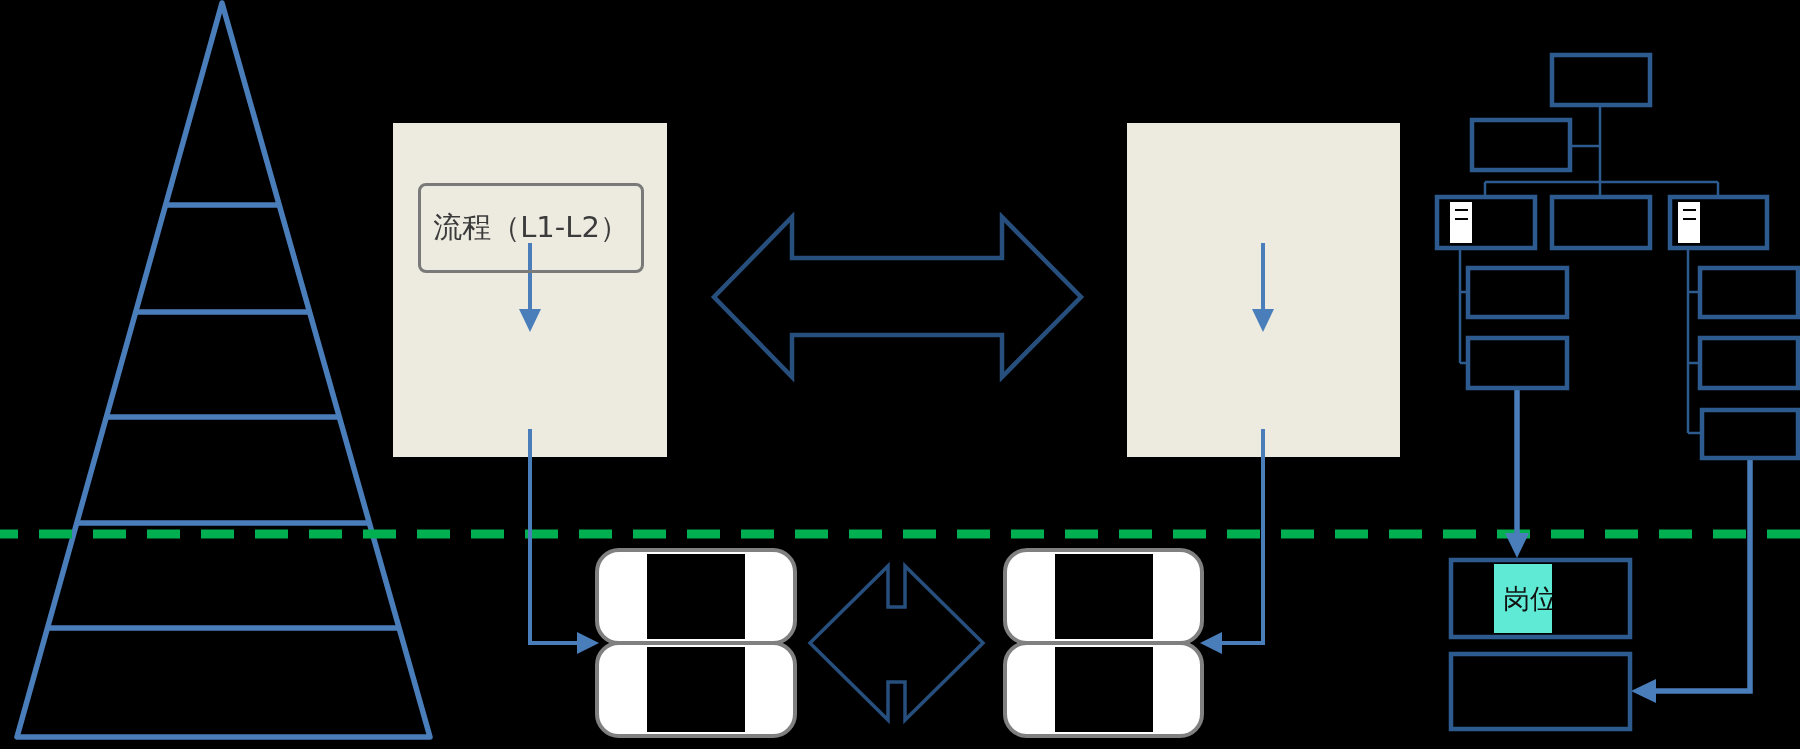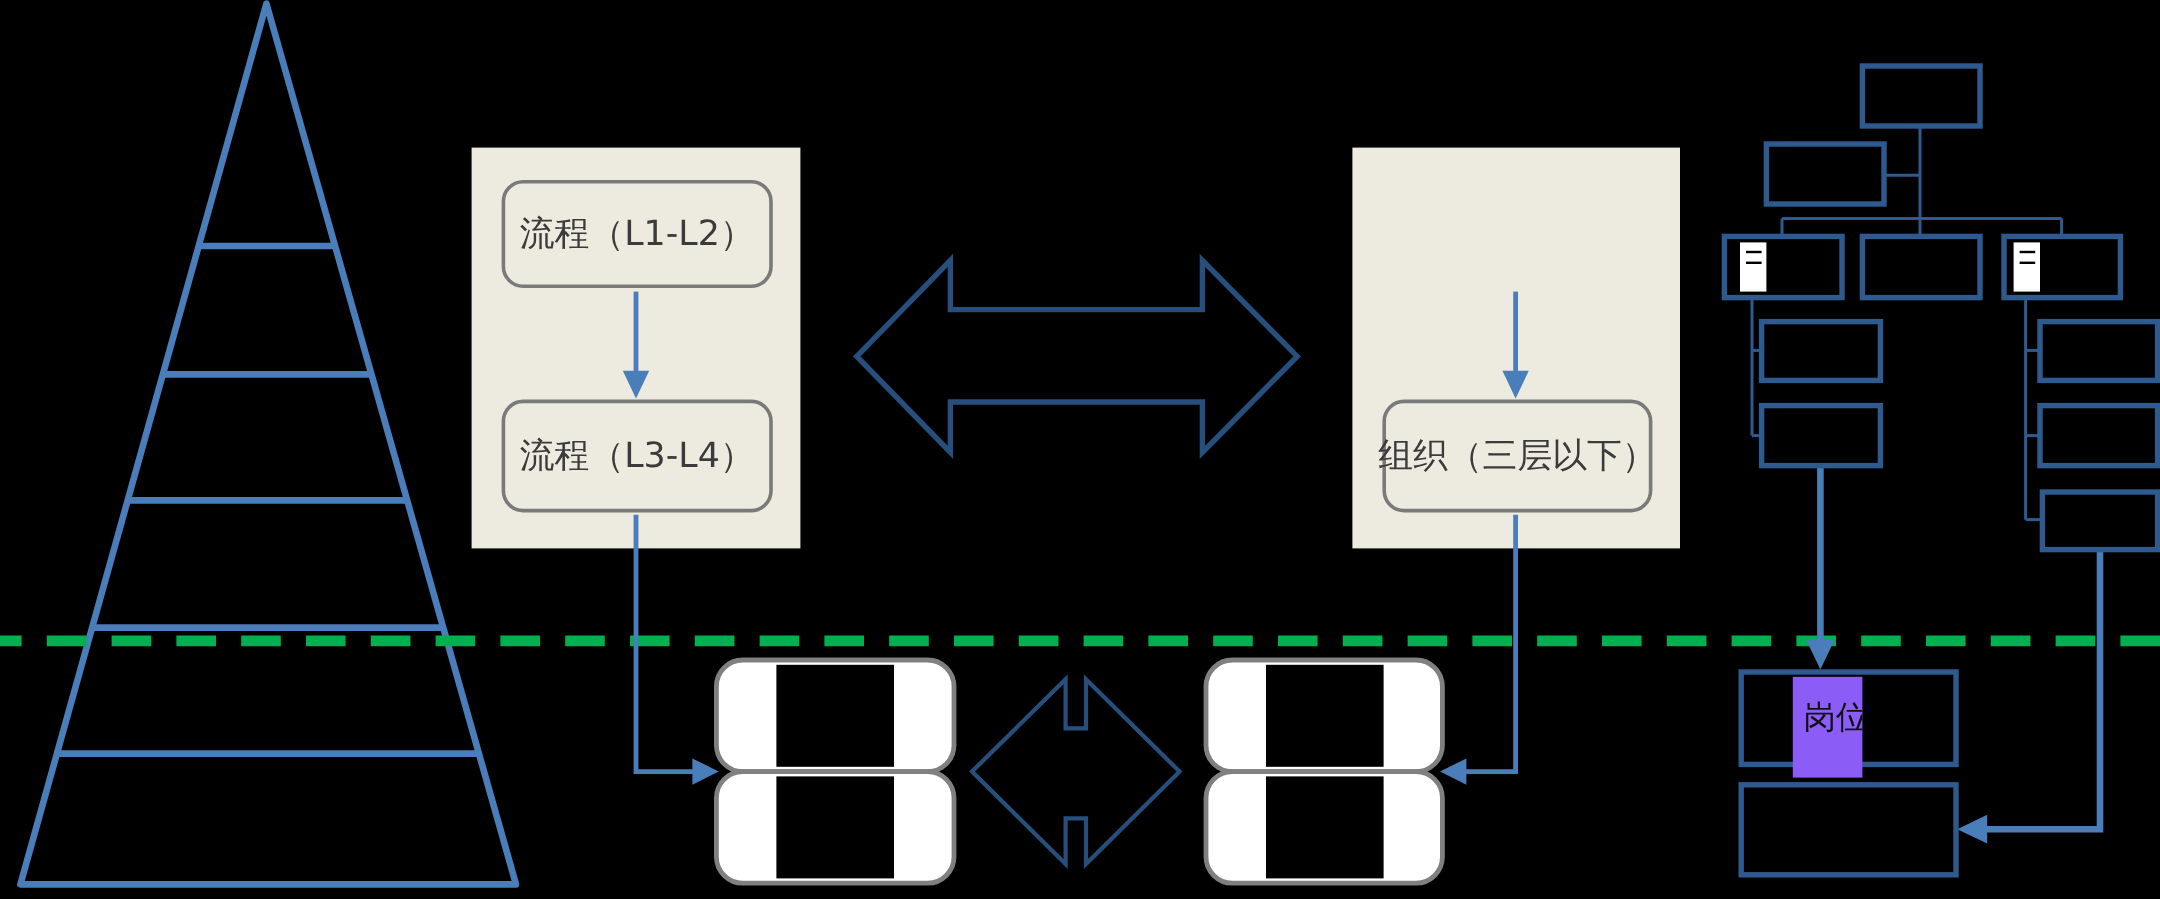--- a/index.html
+++ b/index.html
@@ -5,31 +5,31 @@
   html,body { margin:0; padding:0; background:#000; }
   .stage {
     position:relative; width:1800px; height:749px; background:#000000;
     overflow:hidden; font-family:"DejaVu Sans", sans-serif;
   }
   .panel { position:absolute; background:#EDEAE0; }
   #panel-process { left:393px; top:123px; width:274px; height:334px; }
   #panel-org     { left:1127px; top:123px; width:273px; height:334px; }
   svg.overlay { position:absolute; left:0; top:0; display:block; }
   .labelbox {
-    position:absolute; border:3px solid #7A7A7A; border-radius:18px;
+    position:absolute; border:3px solid #7A7A7A; border-radius:8px;
     display:flex; align-items:center; justify-content:center;
-    color:#3B3B3B; font-size:29px; background:transparent; white-space:nowrap;
+    color:#3B3B3B; font-size:29px; background:transparent; white-space:nowrap;margin-top:33px;
   }
   #box-proc-1 { left:418px; top:150px; width:220px; height:84px; }
   #box-proc-2 { left:418px; top:333px; width:220px; height:88px; }
   #box-org-1  { left:1152px; top:149px; width:219px; height:85px; }
   #box-org-2  { left:1152px; top:333px; width:219px; height:88px; }
   .post-band {
-    position:absolute; left:1494px; top:564px; width:58px; height:84px;
-    background:#8b5cf6; overflow:hidden; color:#101010; font-size:27px;
+    position:absolute; left:1494px; top:564px; width:58px; height:69px;
+    background:#5eead4; overflow:hidden; color:#101010; font-size:27px;
     line-height:69px; padding-left:9px; box-sizing:border-box; white-space:nowrap;
   }
 </style>
 </head>
 <body>
 
 <div class="stage">
 
   <div class="panel" id="panel-process"></div>
   <div class="panel" id="panel-org"></div>
@@ -114,24 +114,18 @@
         <path d="M1455,219 H1468"></path>
         <path d="M1683,210 H1696"></path>
         <path d="M1683,219 H1696"></path>
       </g>
     </g>
   </svg>
 
   <div class="labelbox" id="box-proc-1">
     <span>流程（L1-L2）</span>
   </div>
-  <div class="labelbox" id="box-proc-2">
-    <span>流程（L3-L4）</span>
-  </div>
-  <div class="labelbox" id="box-org-2">
-    <span>组织（三层以下）</span>
-  </div>
 
   <div class="post-band">
     <span>岗位</span>
   </div>
 
 </div>
 
 </body></html>

